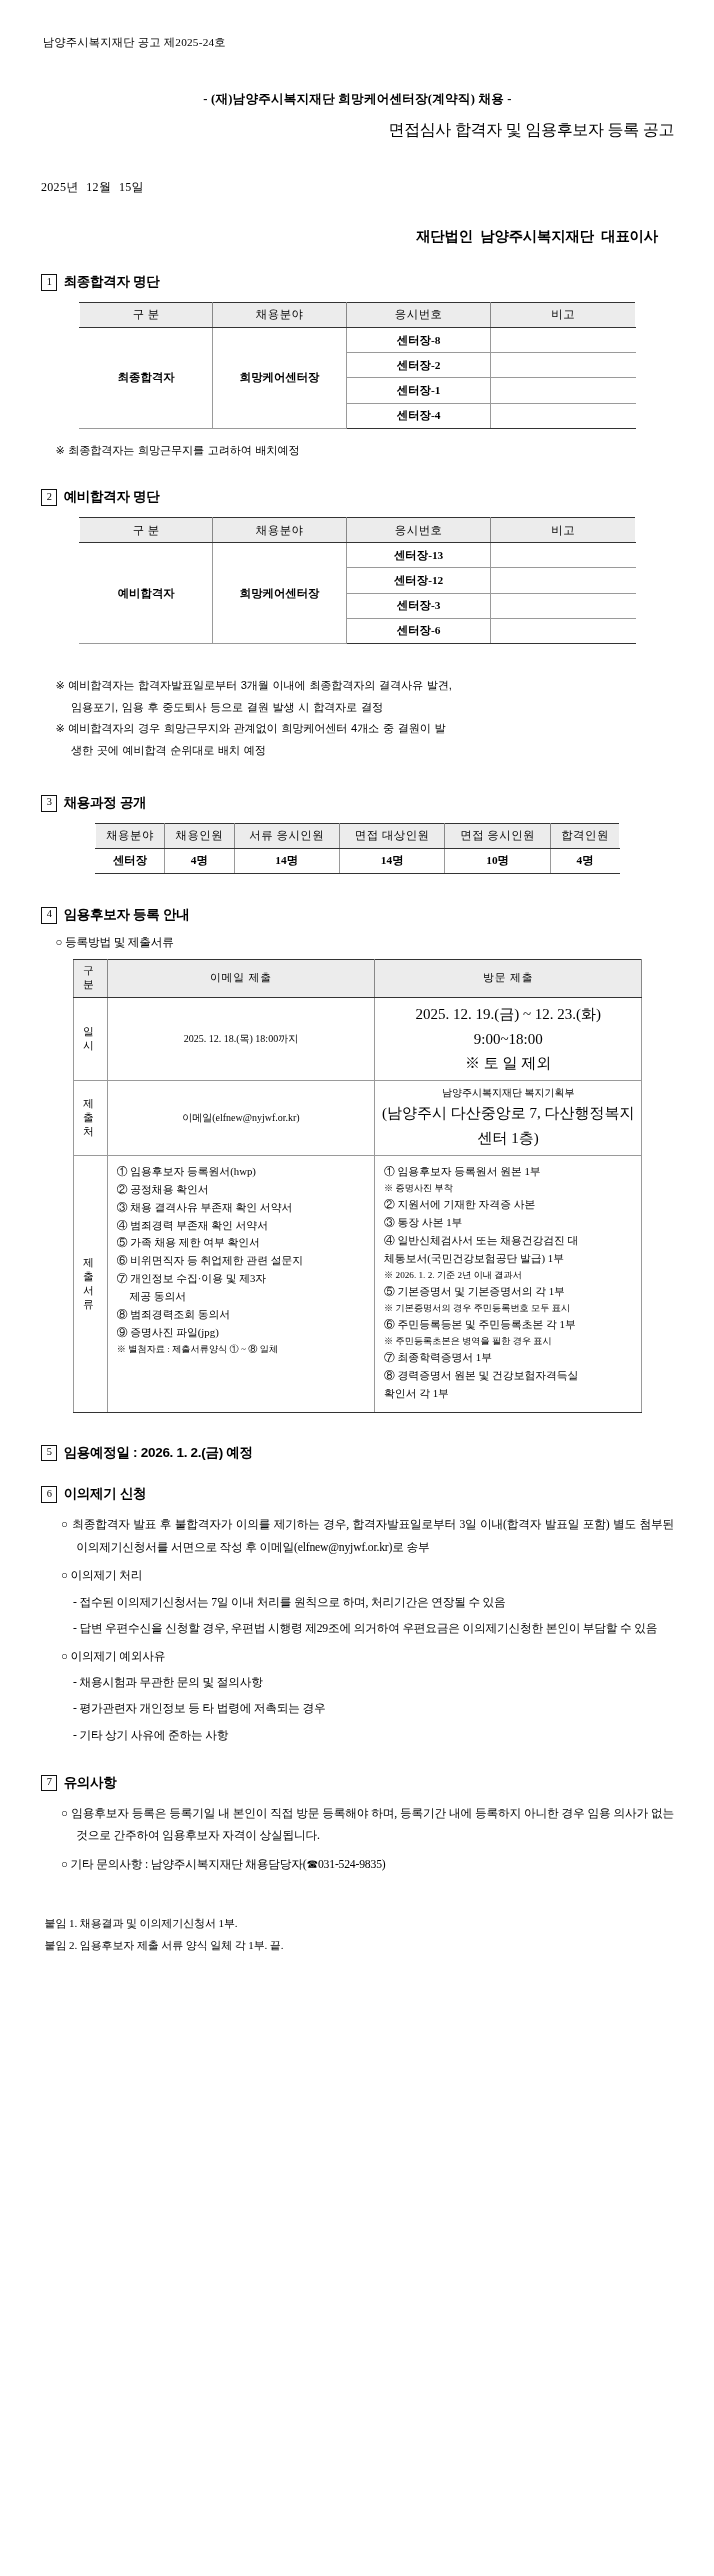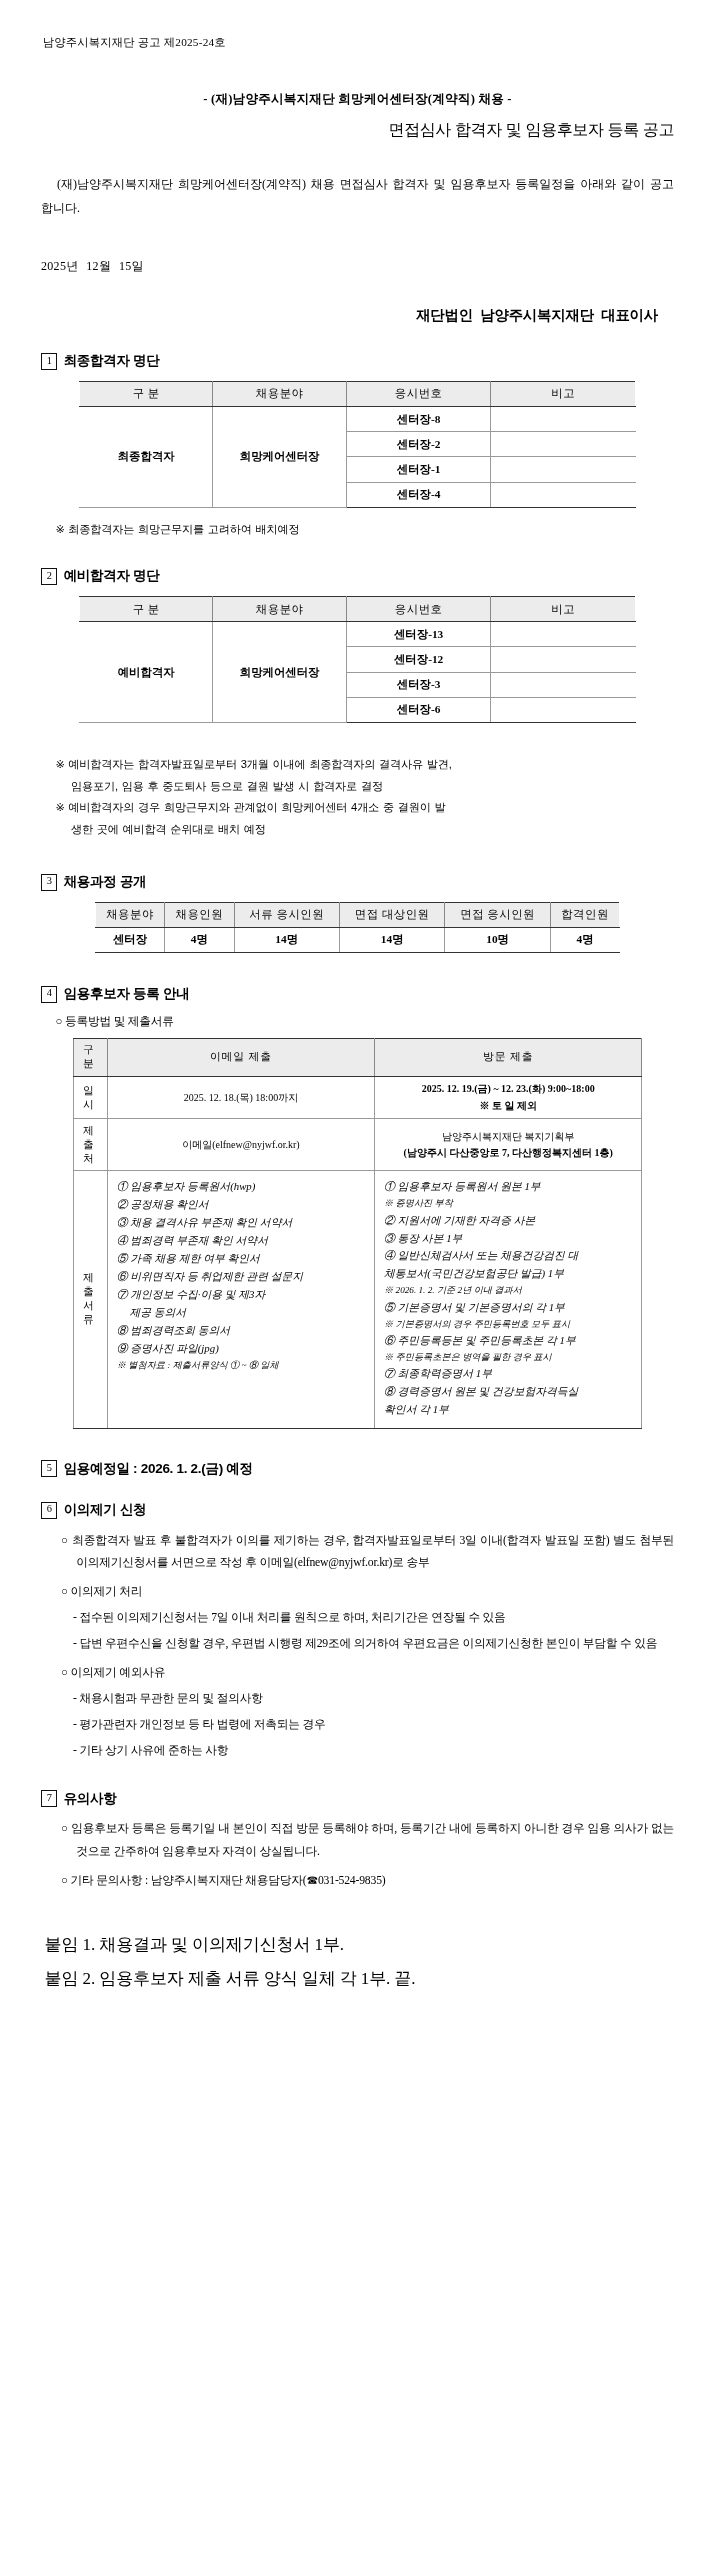--- a/index.html
+++ b/index.html
@@ -137,25 +137,25 @@
   .t-reg td{
     border:0.9px solid #9a9a9a;
     padding:4.5px 5.4px;
     vertical-align:middle;
     text-align:center;
   }
   .t-reg tr:last-child td{border-bottom:1.4px solid #333;}
   .t-reg .lbl{width:50px;letter-spacing:3.6px;}
   .t-reg .two-col{width:47%;}
   .t-reg .docs{text-align:left;vertical-align:top;padding:7.2px 7.2px 9px 9px;line-height:1.66;}
-  .t-reg .docs .ln{display:block;white-space:nowrap;font-style:italic;}
+  .t-reg .docs .ln{display:block;white-space:nowrap;}
   .t-reg .docs .sub{font-size:9.2px;}
   .t-reg .docs .ind{padding-left:12.6px;}
   .t-reg .sm{font-size:10px;}
-  .t-reg .xs{font-size:10px;font-weight:bold;}
+  .t-reg .xs{font-size:15px;}
   .t-reg .ctr-line{line-height:1.62;}
 
   .bullet-h{
     font-size:11.7px;
     margin:9px 0 9px 14.4px;
     letter-spacing:-0.2px;
   }
 
   ul.plain{list-style:none;margin:0;padding:0;}
   .li1{
@@ -170,38 +170,37 @@
   .li2{
     font-size:11.7px;
     line-height:1.92;
     margin:3.6px 0 0 32px;
     text-indent:-12.6px;
     padding-left:12.6px;
     text-align:justify;
     letter-spacing:-0.2px;
   }
   .attach{
-    font-size:17px;
+    font-size:11px;
     line-height:2.0;
     margin-left:3.6px;
     letter-spacing:-0.1px;
   }
   .attach-wrap{margin-top:36px;}
 </style>
 </head>
 <body>
 
 <div class="page">
 
   <div class="doc-no">남양주시복지재단 공고 제2025-24호</div>
 
   <div class="subtitle">-  (재)남양주시복지재단 희망케어센터장(계약직) 채용 -</div>
   <div class="maintitle">면접심사 합격자 및 임용후보자 등록 공고</div>
 
-  <p class="intro">(재)남양주시복지재단 희망케어센터장(계약직) 채용 면접심사 합격자 및 임용후보자 등록일정을 아래와 같이 공고합니다.</p>
 
   <div class="dateline">2025년  12월  15일</div>
   <div class="signline">재단법인 남양주시복지재단 대표이사</div>
 
   <div class="sec">
     <div class="sec-head">
       <span class="numbox">1</span>
       <span>최종합격자 명단</span>
     </div>
     <table class="t-list">

